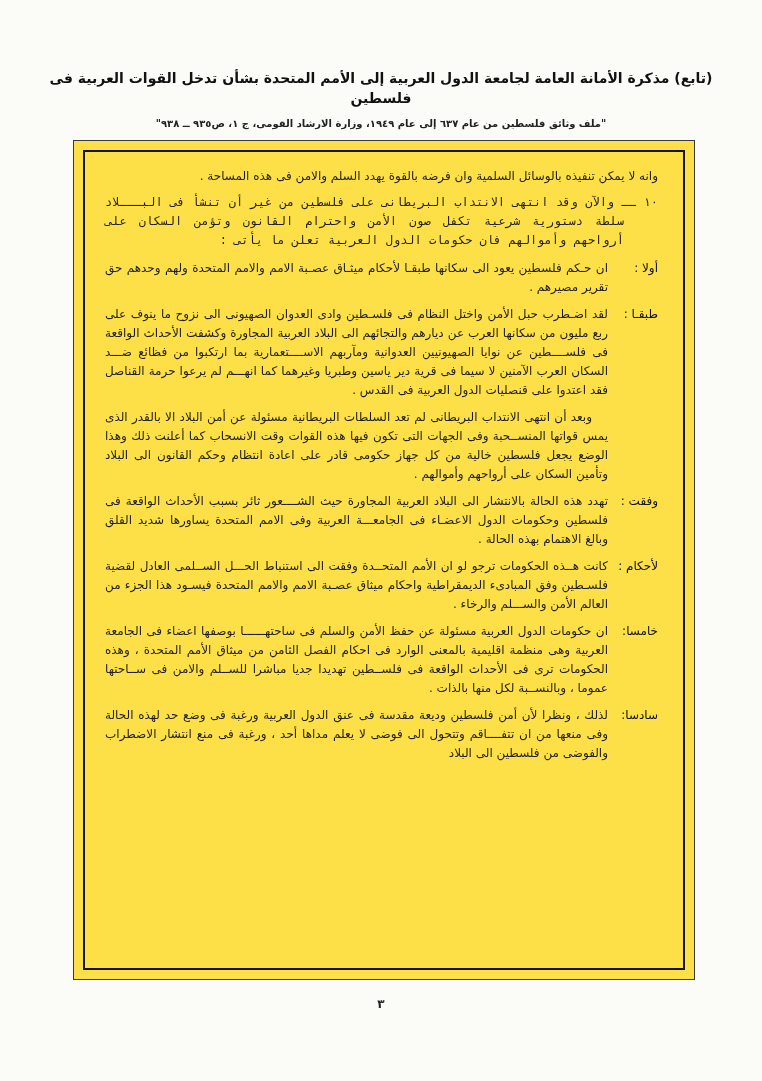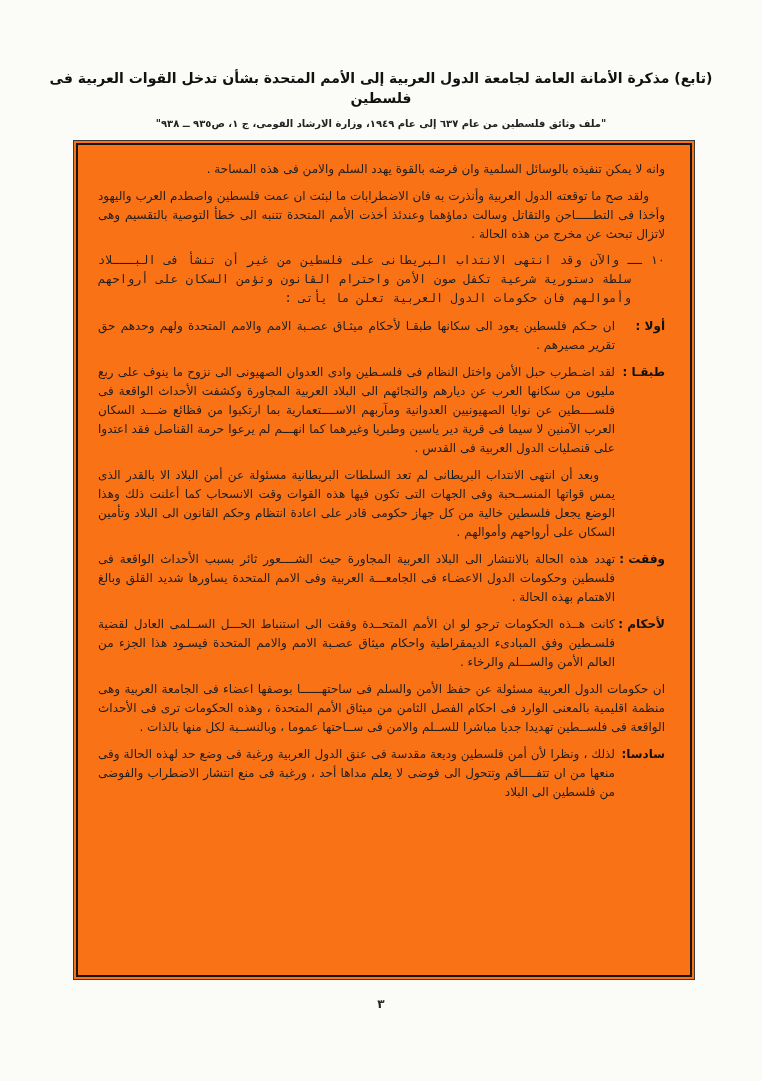--- a/index.html
+++ b/index.html
@@ -36,22 +36,22 @@
     color: #222;
   }
   .frame-outer {
     position: absolute;
     left: 73px;
     top: 140px;
     width: 622px;
     height: 840px;
     box-sizing: border-box;
     border: 1px solid #3a3a3a;
-    padding: 2px;
-    background: #f97316;
+    padding: 9px;
+    background: #fde047;
   }
   .frame-inner {
     box-sizing: border-box;
     width: 100%;
     height: 100%;
     border: 2px solid #151515;
     padding: 15px 25px 8px 20px;
     direction: rtl;
     overflow: hidden;
   }
@@ -72,21 +72,21 @@
     text-indent: -34px;
     font-family: Liberation Mono, monospace;
   }
   .clause {
     display: flex;
     direction: rtl;
     margin-bottom: 8px;
   }
   .clause-label {
     flex: 0 0 50px;
-    font-weight: bold;
+    font-weight: normal;
     white-space: nowrap;
     color: #111;
   }
   .clause-text {
     flex: 1;
     min-width: 0;
   }
   .clause-text p:last-child {
     margin-bottom: 0;
   }
@@ -107,21 +107,20 @@
 <header class="page-header">
   <div class="doc-title">(تابع) مذكرة الأمانة العامة لجامعة الدول العربية إلى الأمم المتحدة بشأن تدخل القوات العربية فى فلسطين</div>
   <div class="doc-source">"ملف وثائق فلسطين من عام ٦٣٧ إلى عام ١٩٤٩، وزارة الارشاد القومى، ج ١، ص٩٣٥ ــ ٩٣٨"</div>
 </header>
 
 <div class="frame-outer">
   <div class="frame-inner">
     <div class="doc-body">
 
       <p>وانه لا يمكن تنفيذه بالوسائل السلمية وان فرضه بالقوة يهدد السلم والامن فى هذه المساحة .</p>
-      <p class="indent-first">ولقد صح ما توقعته الدول العربية وأنذرت به فان الاضطرابات ما لبثت ان عمت فلسطين واصطدم العرب واليهود وأخذا فى التطـــــاحن والتقاتل وسالت دماؤهما وعندئذ أخذت الأمم المتحدة تتنبه الى خطأ التوصية بالتقسيم وهى لاتزال تبحث عن مخرج من هذه الحالة .</p>
 
       <p class="hang">١٠ ــ والآن وقد انتهى الانتداب البريطانى على فلسطين من غير أن تنشأ فى البـــلاد سلطة دستورية شرعية تكفل صون الأمن واحترام القانون وتؤمن السكان على أرواحهم وأموالهم فان حكومات الدول العربية تعلن ما يأتى :</p>
 
       <div class="clause">
         <div class="clause-label">أولا :</div>
         <div class="clause-text">
           <p>ان حـكم فلسطين يعود الى سكانها طبقـا لأحكام ميثـاق عصـبة الامم والامم المتحدة ولهم وحدهم حق تقرير مصيرهم .</p>
         </div>
       </div>
 
@@ -141,20 +140,21 @@
       </div>
 
       <div class="clause">
         <div class="clause-label">لأحكام :</div>
         <div class="clause-text">
           <p>كانت هــذه الحكومات ترجو لو ان الأمم المتحــدة وفقت الى استنباط الحـــل الســلمى العادل لقضية فلسـطين وفق المبادىء الديمقراطية واحكام ميثاق عصـبة الامم والامم المتحدة فيسـود هذا الجزء من العالم الأمن والســـلم والرخاء .</p>
         </div>
       </div>
 
       <div class="clause">
+        <div class="clause-label">خامسا:</div>
         <div class="clause-text">
           <p>ان حكومات الدول العربية مسئولة عن حفظ الأمن والسلم فى ساحتهــــــا بوصفها اعضاء فى الجامعة العربية وهى منظمة اقليمية بالمعنى الوارد فى احكام الفصل الثامن من ميثاق الأمم المتحدة ، وهذه الحكومات ترى فى الأحداث الواقعة فى فلســطين تهديدا جديا مباشرا للســلم والامن فى ســاحتها عموما ، وبالنســبة لكل منها بالذات .</p>
         </div>
       </div>
 
       <div class="clause">
         <div class="clause-label">سادسا:</div>
         <div class="clause-text">
           <p>لذلك ، ونظرا لأن أمن فلسطين وديعة مقدسة فى عنق الدول العربية ورغبة فى وضع حد لهذه الحالة وفى منعها من ان تتفــــاقم وتتحول الى فوضى لا يعلم مداها أحد ، ورغبة فى منع انتشار الاضطراب والفوضى من فلسطين الى البلاد</p>
         </div>

